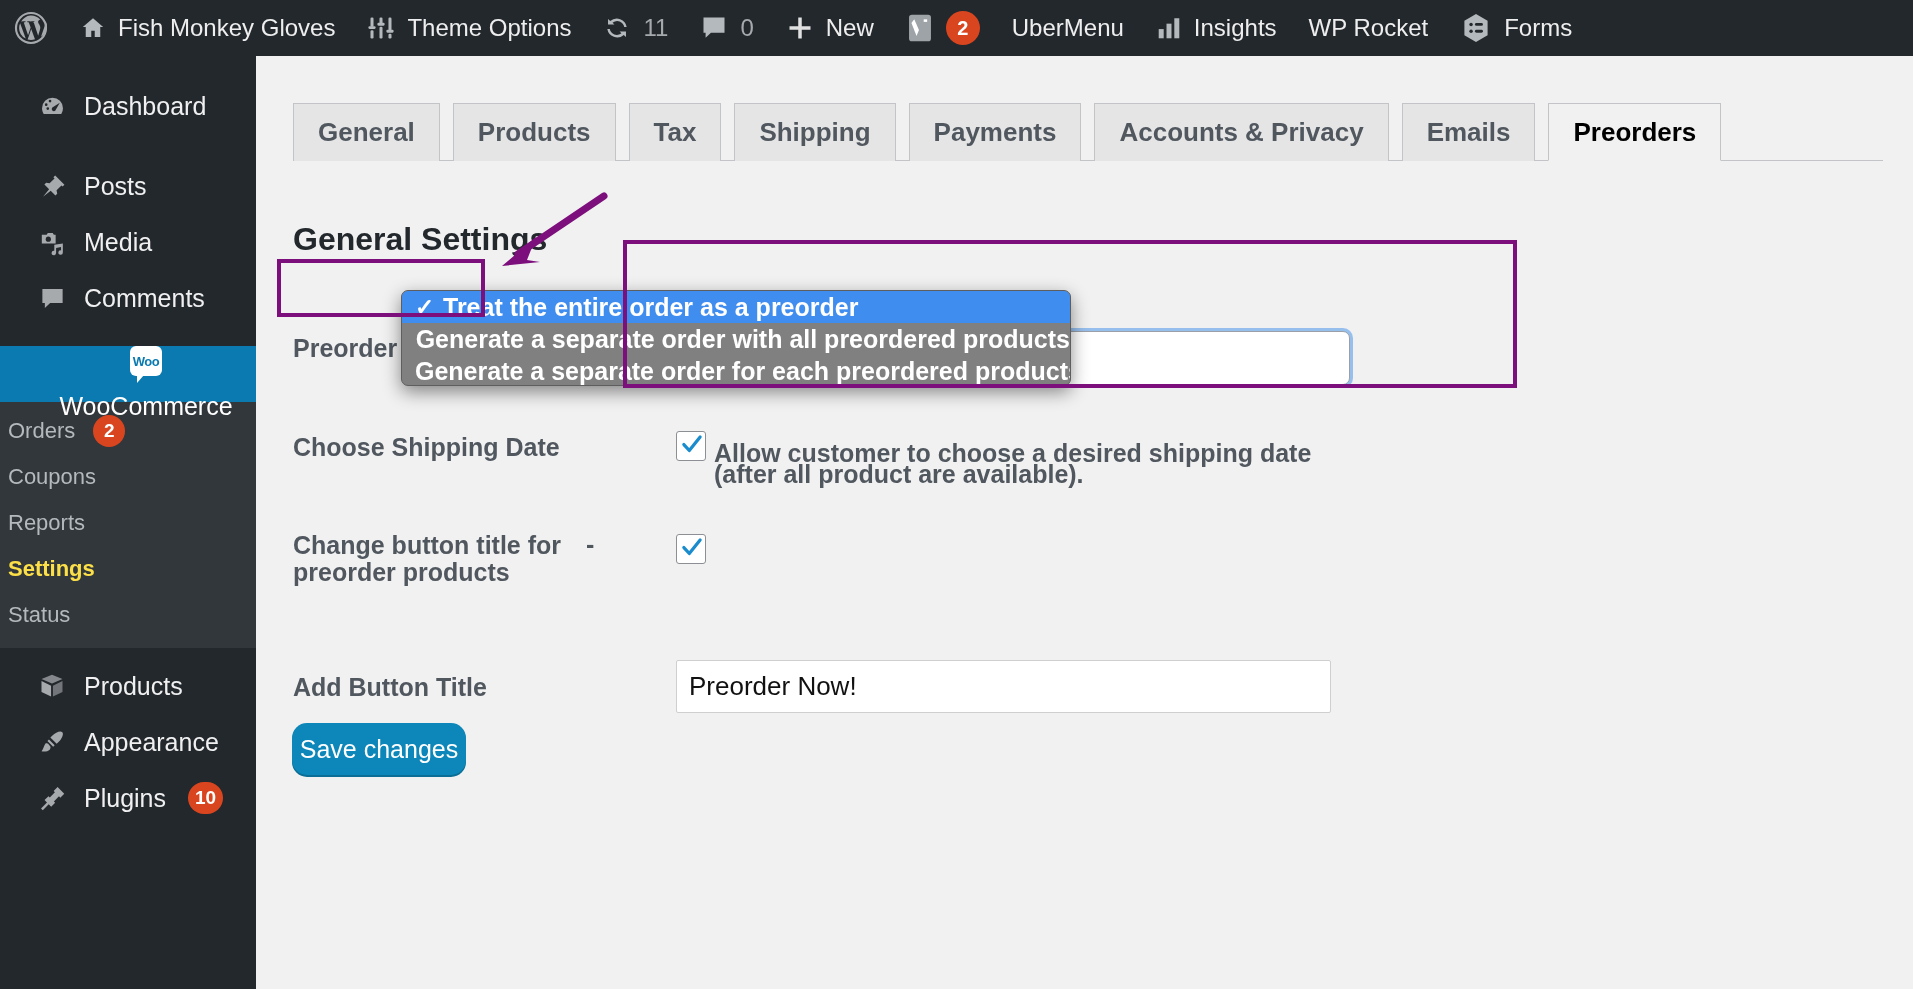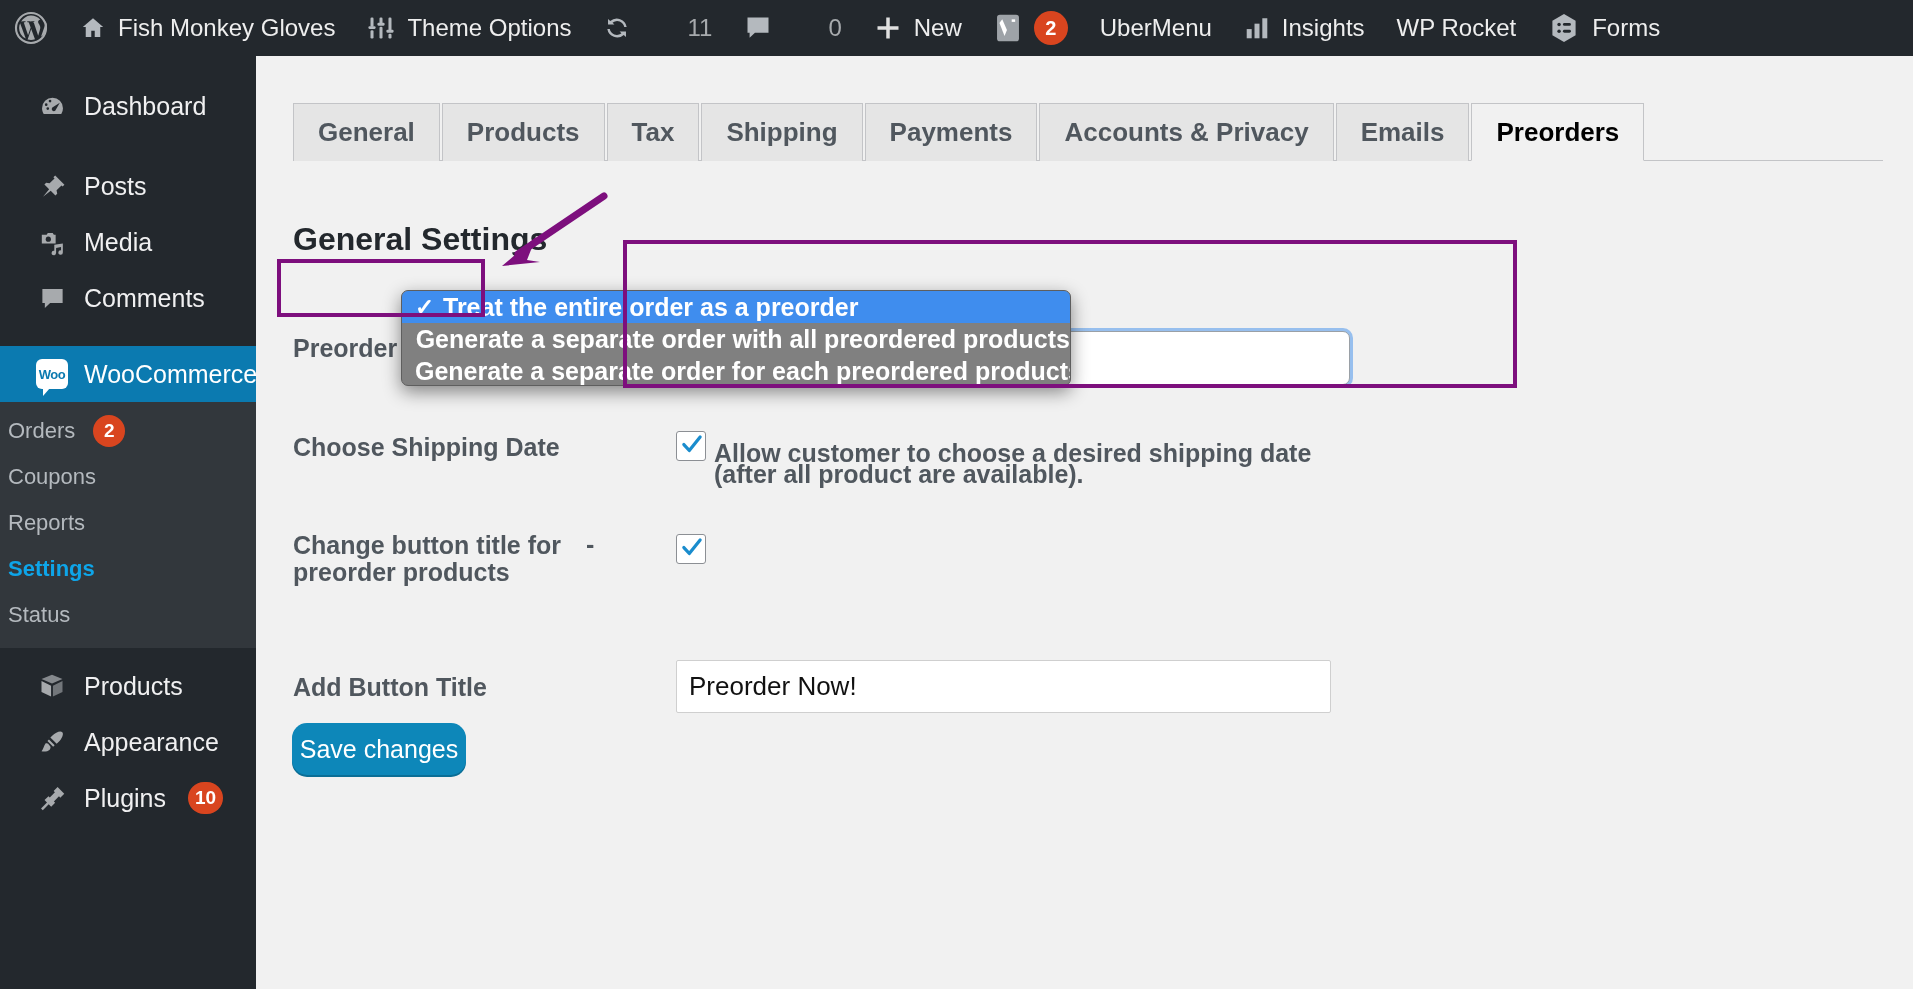--- a/index.html
+++ b/index.html
@@ -18,53 +18,53 @@
     background:#23282d; color:#eeeeee;
     display:flex; align-items:center; z-index:60;
   }
   .ab-item{
     display:flex; align-items:center; gap:12px;
     height:56px; padding:0 16px; color:#eeeeee;
     font-size:24px; white-space:nowrap;
   }
   .ab-item:first-child{ padding-left:14px; }
   .ab-label{ font-size:24px; color:#eeeeee; }
-  .ab-count{ font-size:24px; color:#a7aaad;margin-left:44px; }
+  .ab-count{ font-size:24px; color:#a7aaad; }
   .ab-icon{ display:inline-flex; align-items:center; justify-content:center; }
   .ab-badge{
     min-width:34px; height:34px; border-radius:17px; background:#d9451f;
     color:#fff; font-size:20px; font-weight:600;
     display:inline-flex; align-items:center; justify-content:center;
     padding:0 8px;
   }
 
   
   #sidebar{
     position:absolute; top:56px; left:0; width:256px; height:933px;
     background:#23282d; z-index:50;
   }
   .menu-item{
     display:flex; align-items:center; gap:16px;
     height:56px; padding-left:36px; color:#f0f0f1;
     font-size:25px; white-space:nowrap;
   }
   .menu-item .mi-icon{ width:32px; display:flex; justify-content:center; color:#a7aaad; }
-  .menu-item.current{ background:#0b7ab0; color:#fff; }
+  .menu-item.current{ background:#0b7ab0; color:#fff;flex-direction:column; }
   .menu-badge{
     min-width:32px;height:32px;border-radius:16px;background:#d9451f;color:#fff;
     font-size:19px;font-weight:600;display:inline-flex;align-items:center;justify-content:center;padding:0 7px;
     margin-left:6px;
   }
   .submenu{ background:#32373c; padding:6px 0 10px 0; }
   .submenu-item{
     display:flex; align-items:center; gap:10px;
     height:46px; padding-left:8px;
     font-size:22px; color:#b4b9be; white-space:nowrap;
   }
-  .submenu-item.current{ color:#0ea5e9; font-weight:bold; }
+  .submenu-item.current{ color:#fde047; font-weight:bold; }
   .woo-badge{
     display:inline-flex; align-items:center; justify-content:center;
     min-width:32px;height:32px;border-radius:16px;background:#d9451f;color:#fff;
     font-size:19px;font-weight:600;padding:0 7px;margin-left:8px;
   }
   .woo-logo{
     width:36px;height:30px;background:#fff;border-radius:6px;position:relative;
     display:flex;align-items:center;justify-content:center;
     color:#0b7ab0;font-size:13px;font-weight:bold;letter-spacing:-0.5px;
   }
@@ -81,21 +81,21 @@
   #tabrow{
     position:absolute; left:37px; top:43px;
     display:flex; align-items:flex-end; gap:0;
     border-bottom:1px solid #c3c4c7; width:1590px; height:62px;
   }
   .tab{
     height:58px; padding:12px 24px;
     display:flex; align-items:center; 
     background:#e5e5e5; border:1px solid #c3c4c7; border-bottom:none;
     color:#50575e; font-size:26px; font-weight:bold;
-    margin-right:2px; position:relative; top:1px;
+    margin-right:13px; position:relative; top:1px;
   }
   .tab.active{
     background:#f1f1f1; color:#000; border-bottom:1px solid #f1f1f1;
   }
 
   #pagetitle{
     position:absolute; left:37px; top:165px;
     font-size:32px; font-weight:bold; color:#23282d;
   }
 

